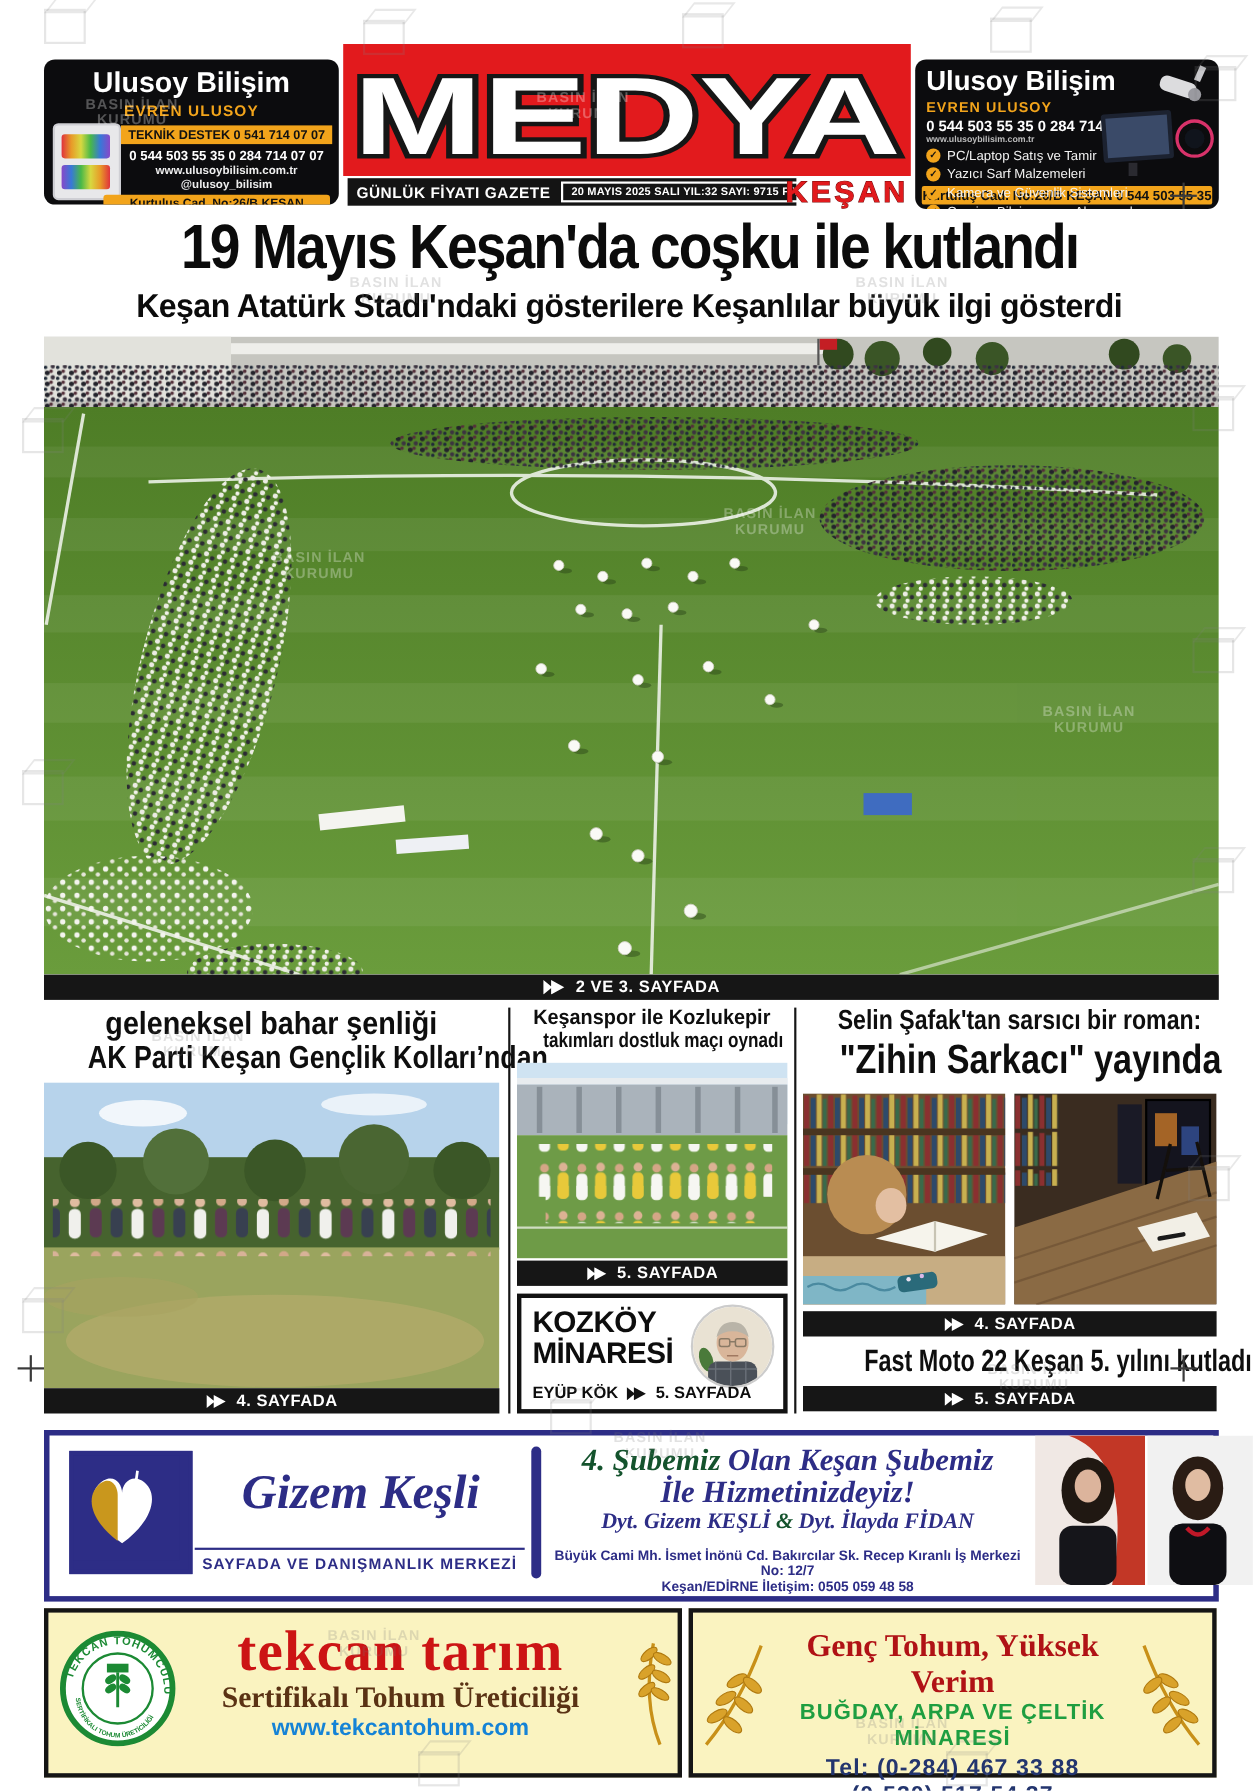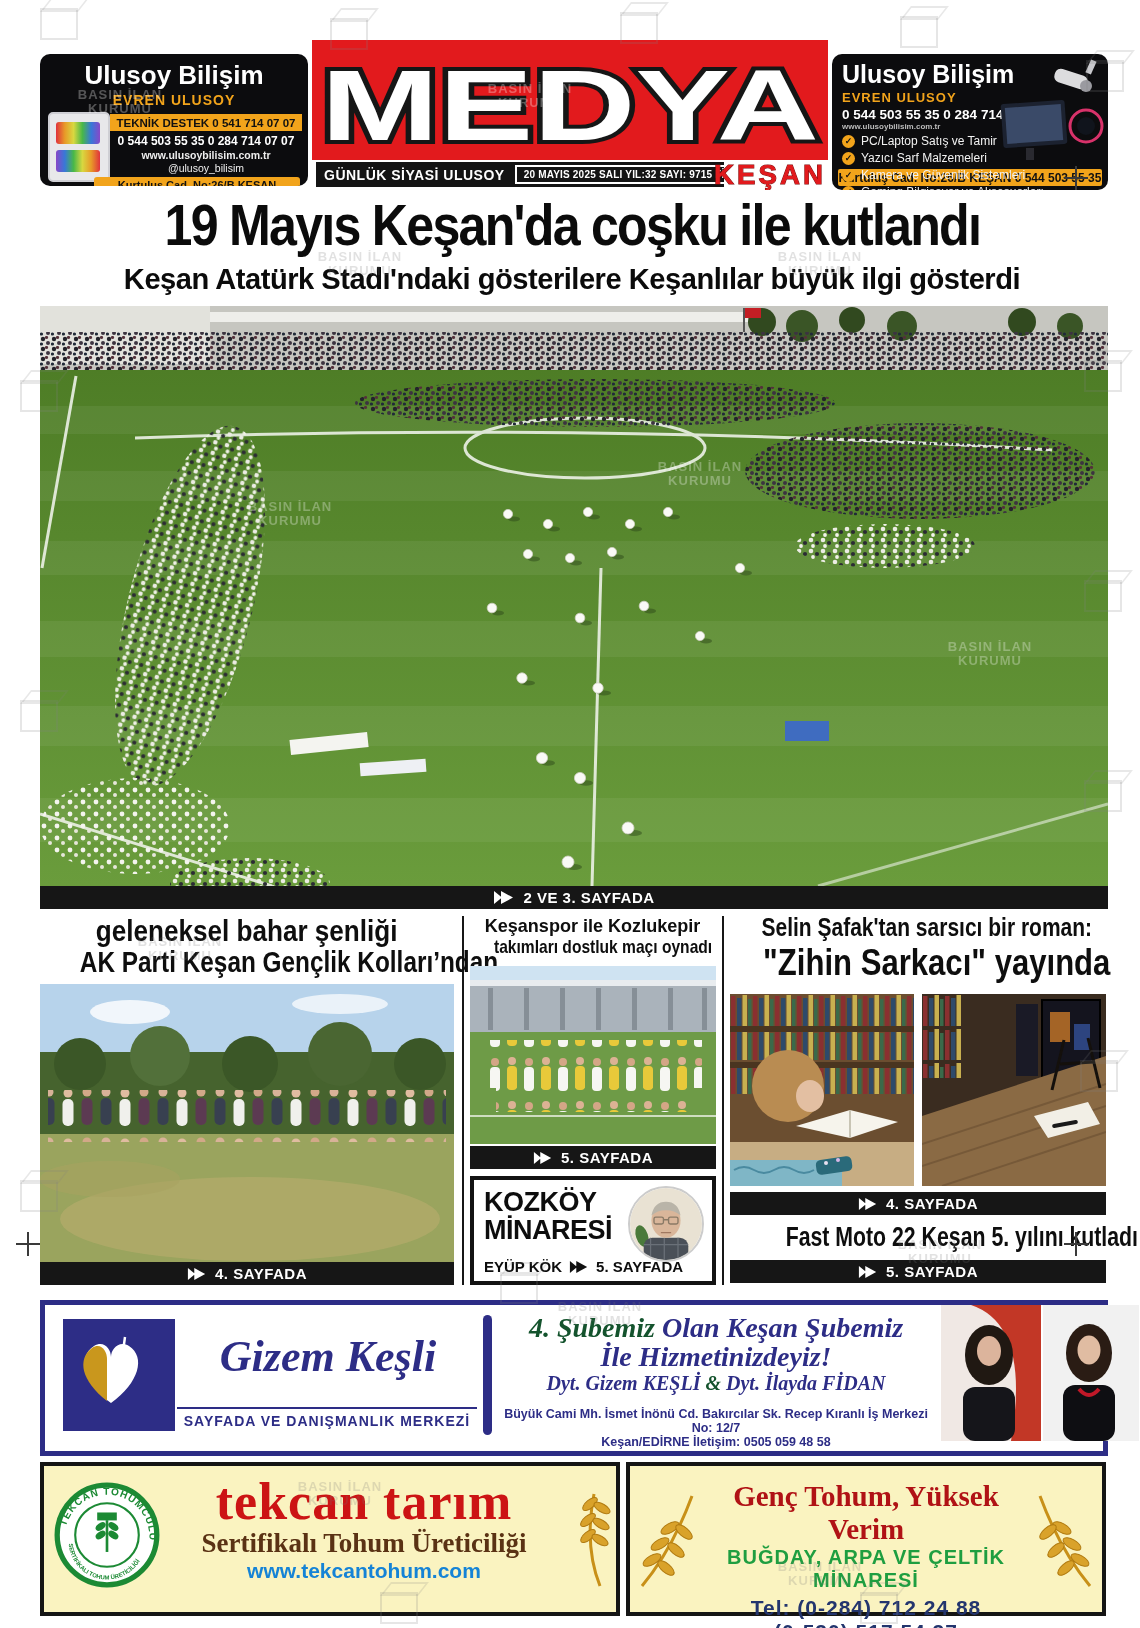--- a/index.html
+++ b/index.html
@@ -116,31 +116,31 @@
     <div style="text-align:center;font-size:26px;margin-top:6px;" class="u-brand">Ulusoy Bilişim</div>
     <div style="text-align:center;font-size:14px;margin-top:1px;" class="u-person">EVREN ULUSOY</div>
 
     <div class="abs" style="left:8px;top:58px;width:58px;height:66px;background:#e8e8ea;border-radius:5px;border:2px solid #cfcfd4;overflow:hidden;">
       <div class="abs" style="left:6px;top:8px;width:44px;height:22px;background:linear-gradient(90deg,#e0323c,#e89a28,#d8d840,#48b848,#3878d8,#8848c8);border-radius:3px;"></div>
       <div class="abs" style="left:6px;top:36px;width:44px;height:22px;background:linear-gradient(90deg,#8848c8,#3878d8,#48b848,#d8d840,#e89a28,#e0323c);border-radius:3px;"></div>
     </div>
     <div class="abs orange-bar" style="left:70px;top:60px;width:192px;height:17px;font-size:11.5px;display:flex;align-items:center;justify-content:center;">TEKNİK DESTEK 0 541 714 07 07</div>
     <div class="abs" style="left:70px;top:80px;width:192px;text-align:center;font-weight:bold;font-size:12px;color:#fff;">0 544 503 55 35  0 284 714 07 07</div>
     <div class="abs u-small" style="left:70px;top:95px;width:192px;text-align:center;font-weight:bold;font-size:10.5px;">www.ulusoybilisim.com.tr</div>
-    <div class="abs u-small" style="left:70px;top:108px;width:192px;text-align:center;font-weight:normal;font-size:10.5px;">@ulusoy_bilisim</div>
+    <div class="abs u-small" style="left:70px;top:108px;width:192px;text-align:center;font-weight:bold;font-size:10.5px;">@ulusoy_bilisim</div>
     <div class="abs orange-bar" style="left:54px;top:123px;width:206px;height:16px;font-size:11px;display:flex;align-items:center;justify-content:center;border-radius:3px;">Kurtuluş Cad. No:26/B KEŞAN</div>
   </div>
 
   <div class="abs" style="left:312px;top:40px;width:516px;height:146px;">
     <div class="abs m-red" style="left:0;top:0;width:516px;height:120px;"></div>
     <svg class="abs" style="left:0;top:2px;" width="516" height="122" viewBox="0 0 516 122">
       <text x="258" y="98" text-anchor="middle" font-family="Liberation Sans, sans-serif" font-weight="bold" font-size="100" fill="#ffffff" stroke="#161616" stroke-width="8" paint-order="stroke" textLength="498" lengthAdjust="spacingAndGlyphs">MEDYA</text>
     </svg>
     <div class="abs m-black" style="left:4px;top:122px;width:392px;height:25px;">
-      <span class="m-tag">GÜNLÜK SİYASİ ULUSOY</span>
+      <span class="m-tag">GÜNLÜK FİYATI GAZETE</span>
       <span class="m-datebox">20 MAYIS 2025 SALI YIL:32 SAYI: 9715 FİYATI: 6,00TL</span>
     </div>
     <svg class="abs" style="left:400px;top:118px;" width="116" height="32" viewBox="0 0 116 32">
       <text x="58" y="26" text-anchor="middle" font-family="Liberation Sans, sans-serif" font-weight="bold" font-size="27" fill="#e21a1d" stroke="#7a0a0a" stroke-width="1" paint-order="stroke" letter-spacing="3" textLength="112" lengthAdjust="spacingAndGlyphs">KEŞAN</text>
     </svg>
   </div>
 
   <div class="abs uad" style="left:832px;top:54px;width:276px;height:136px;">
 
     <svg class="abs" style="right:4px;top:4px;" width="60" height="52" viewBox="0 0 60 52">
@@ -591,18 +591,18 @@
           <ellipse cx="32" cy="78" rx="10" ry="4.5" transform="rotate(-40 32 78)"></ellipse>
         <ellipse cx="38" cy="54" rx="10" ry="4.5" transform="rotate(30 38 54)"></ellipse>
           <ellipse cx="22" cy="60" rx="10" ry="4.5" transform="rotate(-40 22 60)"></ellipse>
         <ellipse cx="28" cy="38" rx="10" ry="4.5" transform="rotate(30 28 38)"></ellipse>
           <ellipse cx="14" cy="42" rx="10" ry="4.5" transform="rotate(-40 14 42)"></ellipse>
       </g>
     </svg>
     <div class="abs" style="left:62px;top:14px;width:348px;text-align:center;">
       <div class="tk-slogan">Genç Tohum, Yüksek Verim</div>
       <div class="tk-prod">BUĞDAY, ARPA VE ÇELTİK MİNARESİ</div>
-      <div class="tk-tel" style="margin-top:4px;">Tel: (0-284) 712 24 88</div>
+      <div class="tk-tel" style="margin-top:4px;">Tel: (0-284) 467 33 88</div>
       <div class="tk-tel">(0-530) 517 54 37</div>
     </div>
   </div>
 
 </div>
 
 </body></html>

